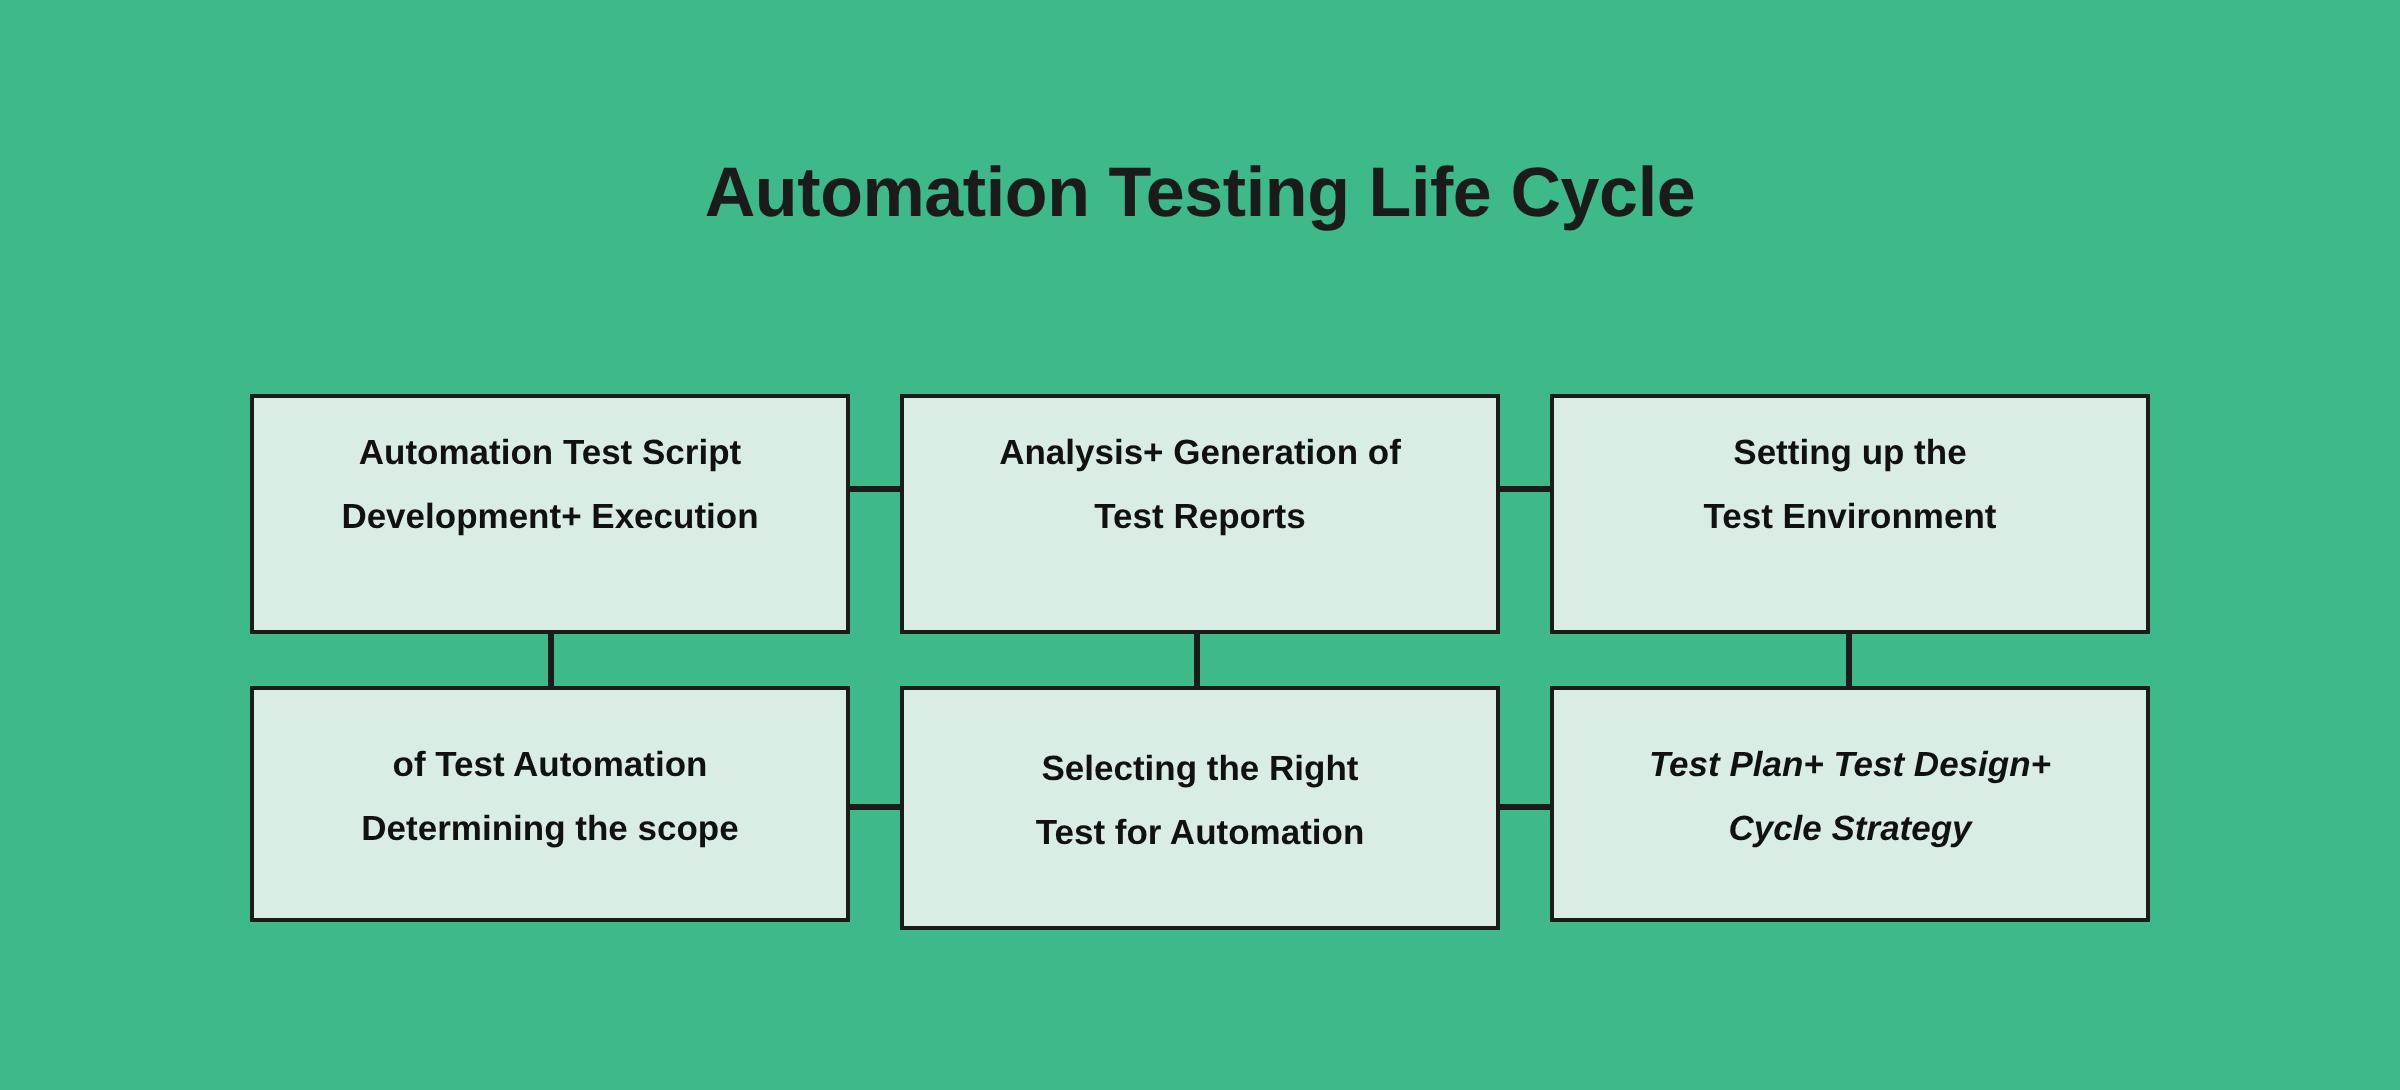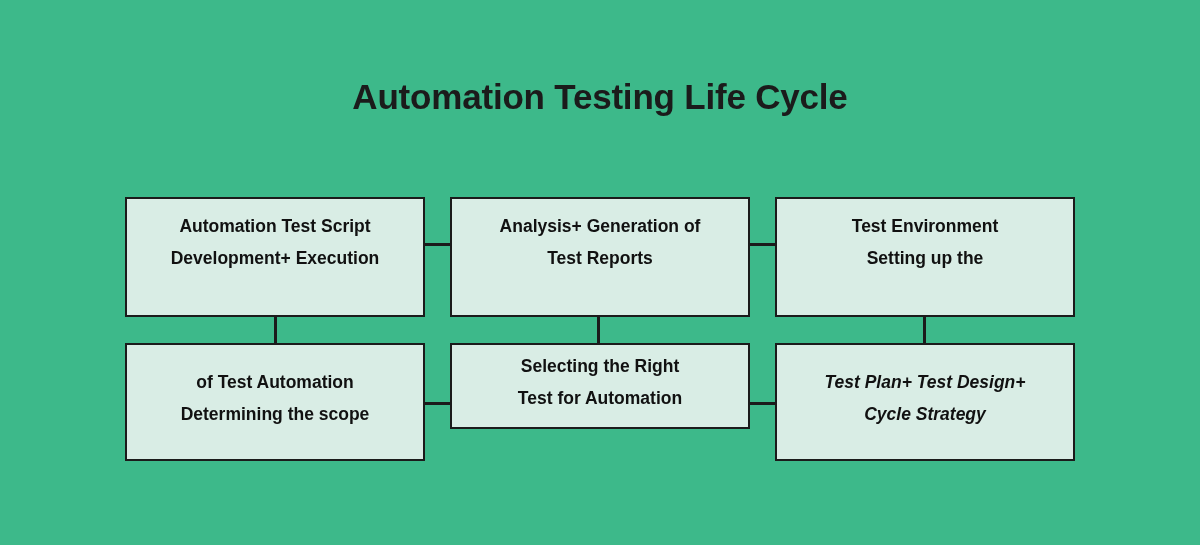--- a/index.html
+++ b/index.html
@@ -48,21 +48,21 @@
     line-height: 1.82;
     white-space: nowrap;
     text-align: center;
   }
   
   #node-1 { left: 125px; top: 197px; width: 300px; height: 120px; }
   #node-2 { left: 450px; top: 197px; width: 300px; height: 120px; }
   #node-3 { left: 775px; top: 197px; width: 300px; height: 120px; }
   
   #node-4 { left: 125px; top: 343px; width: 300px; height: 118px; }
-  #node-5 { left: 450px; top: 343px; width: 300px; height: 86px; }
+  #node-5 { left: 450px; top: 343px; width: 300px; height: 122px; }
   #node-6 { left: 775px; top: 343px; width: 300px; height: 118px; font-style: italic; }
   
   #node-1 .stack, #node-2 .stack, #node-3 .stack {
     margin-bottom: 28px;
   }
   #node-4 .stack, #node-5 .stack, #node-6 .stack {
     margin-bottom: 6px;
   }
   .connector-h {
     position: absolute;
@@ -98,22 +98,22 @@
 
   <div class="node" id="node-2">
     <div class="stack">
       <div class="line">Analysis+ Generation of</div>
       <div class="line">Test Reports</div>
     </div>
   </div>
 
   <div class="node" id="node-3">
     <div class="stack">
+      <div class="line">Setting up the</div>
       <div class="line">Test Environment</div>
-      <div class="line">Setting up the</div>
     </div>
   </div>
 
   <div class="node" id="node-4">
     <div class="stack">
       <div class="line">of Test Automation</div>
       <div class="line">Determining the scope</div>
     </div>
   </div>
 

